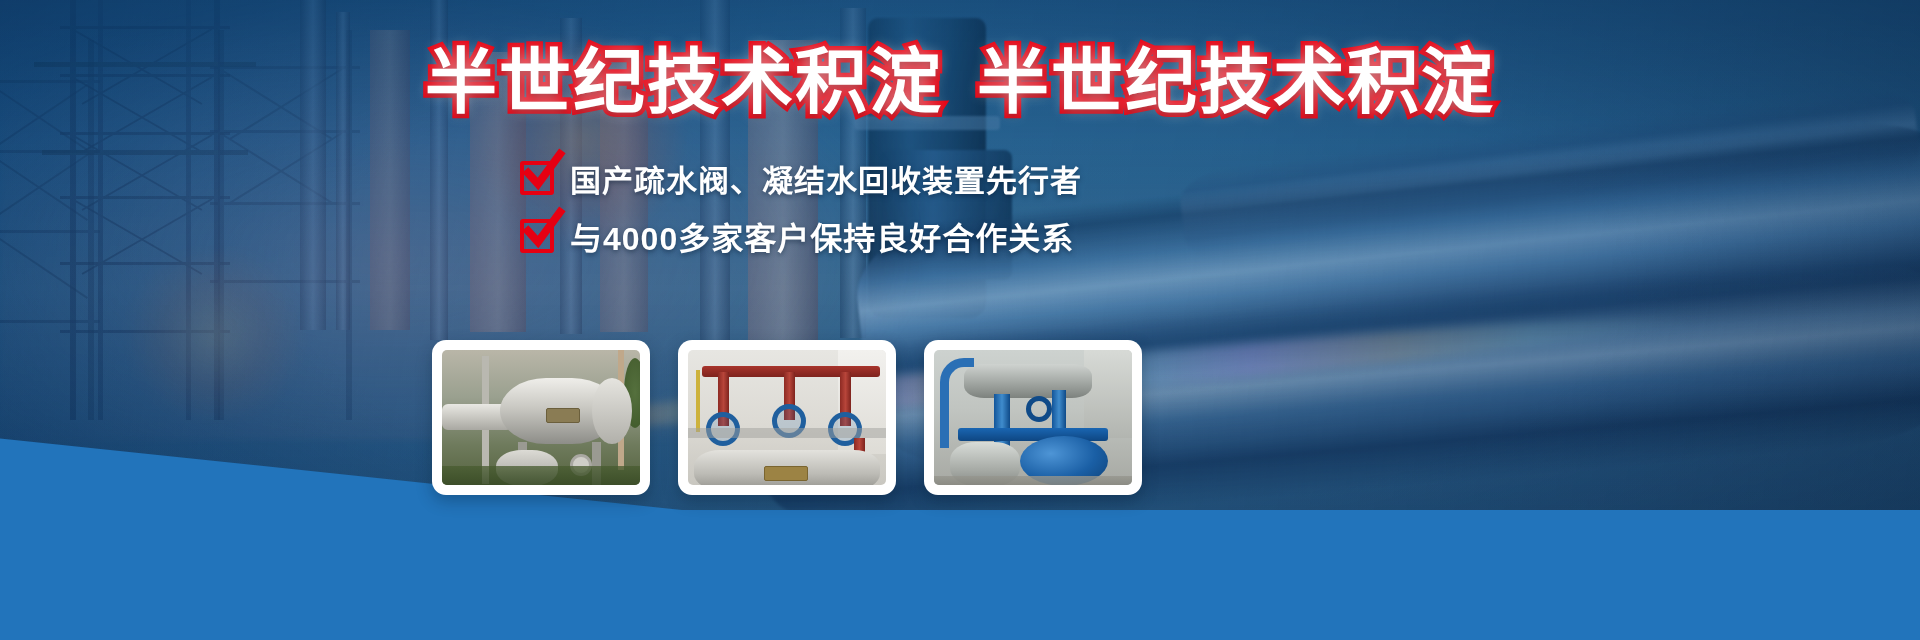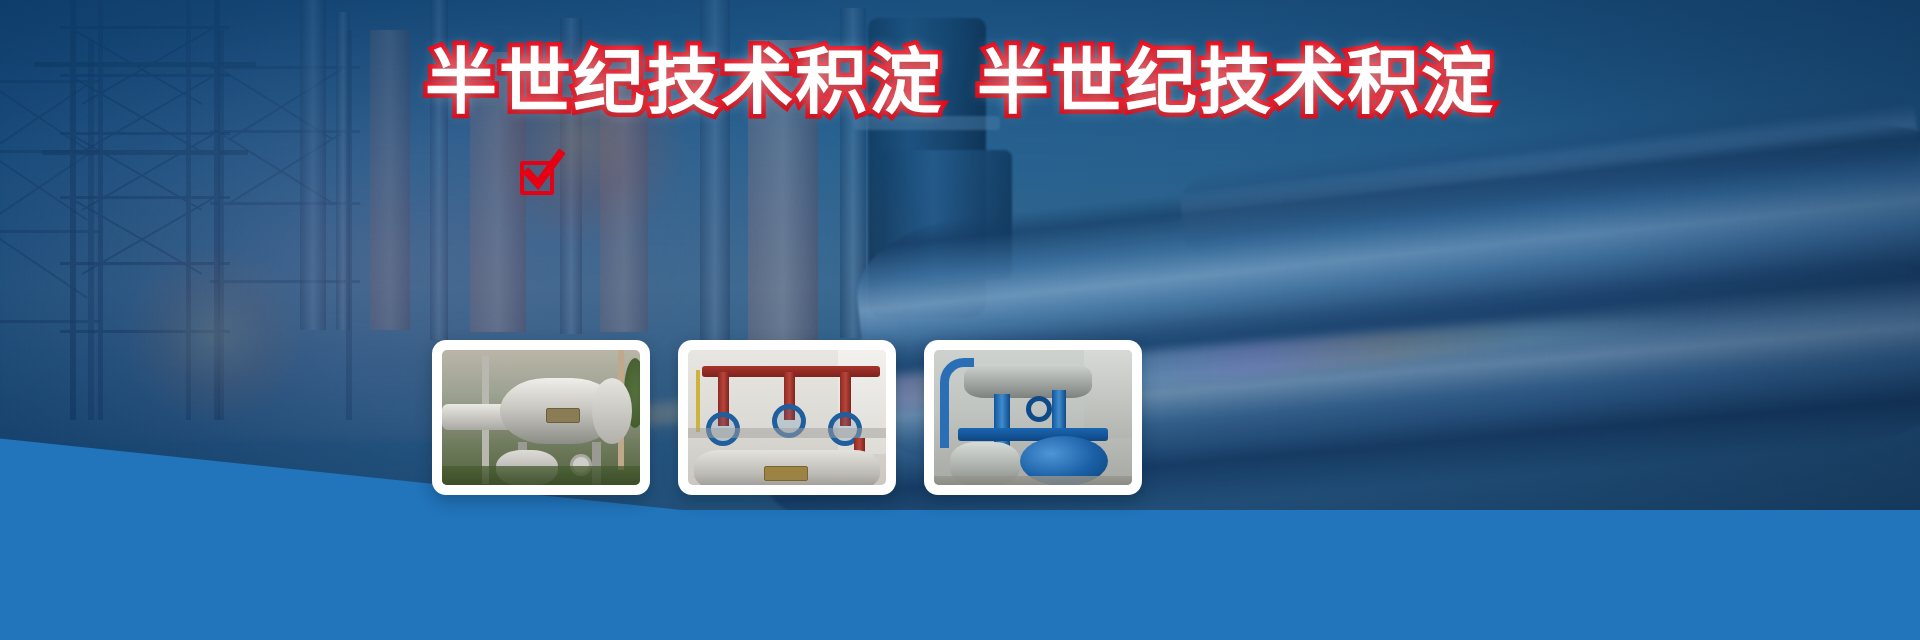--- a/index.html
+++ b/index.html
@@ -347,28 +347,37 @@
   </div>
 
   <div class="content">
 
     <div class="headline">
       <span>半世纪技术积淀</span><span class="gap"></span><span>半世纪技术积淀</span>
     </div>
 
     <div class="bullets">
 
+      <div class="bullet b1">
+        <span class="cbox">
+          <svg viewBox="0 0 42 42" aria-hidden="true">
+            <path d="M7 21 L17 32 L39 2" fill="none" stroke="#e60012" stroke-width="8" stroke-linecap="square" stroke-linejoin="miter"></path>
+          </svg>
+        </span>
+        <span class="btext">国产疏水阀、凝结水回收装置先行者</span>
+      </div>
 
 
       <div class="bullet b3">
         <span class="cbox">
           <svg viewBox="0 0 42 42" aria-hidden="true">
             <path d="M7 21 L17 32 L39 2" fill="none" stroke="#e60012" stroke-width="8" stroke-linecap="square" stroke-linejoin="miter"></path>
           </svg>
         </span>
+        <span class="btext">与4000多家客户保持良好合作关系</span>
       </div>
 
     </div>
 
     <div class="cards">
 
       <div class="card">
         <div class="photo p1" title="卧式不锈钢凝结水回收罐现场">
           <i class="tree"></i>
           <i class="vert"></i>

